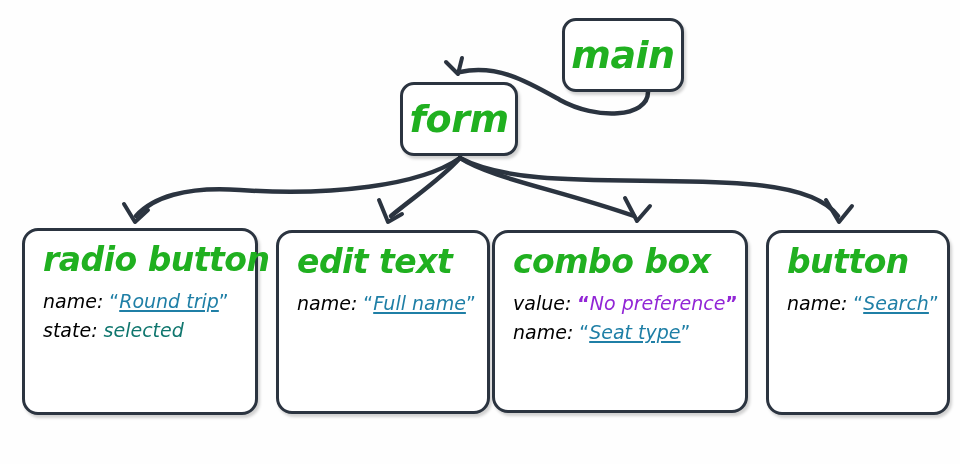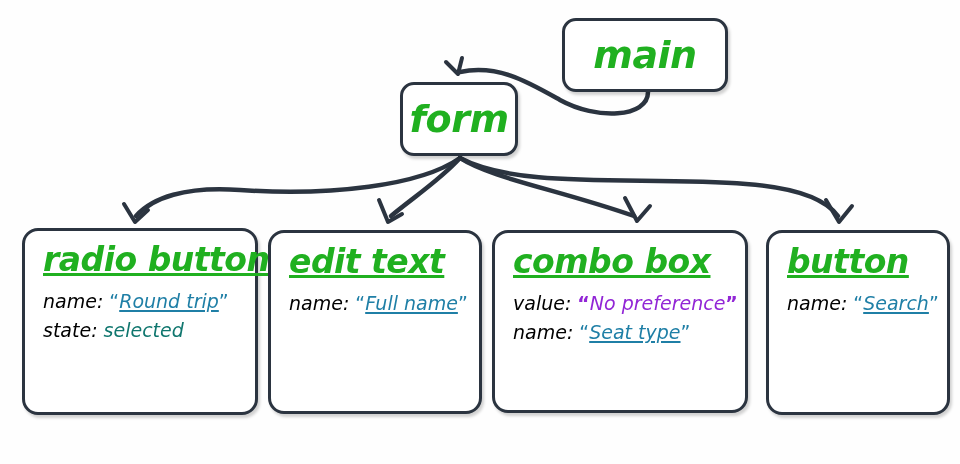--- a/index.html
+++ b/index.html
@@ -31,21 +31,21 @@
     font-style:italic;
     font-weight:bold;
     letter-spacing:-0.5px;
     white-space:nowrap;
   }
   .small .node-title{font-size:38px;line-height:1;}
 
   .big .node-title{
     font-size:33px;
     position:absolute;
-    left:18px;top:9px;text-decoration:underline;
+    left:18px;top:9px;
   }
   .props{
     position:absolute;
     left:18px;top:56px;
     right:10px;
   }
   .prop{
     white-space:nowrap;
     font-family:"DejaVu Sans",sans-serif;
     font-style:italic;
@@ -85,21 +85,21 @@
       <path stroke-width="4" d="M 379 200 L 388 222 L 402 214"></path>
 
       <path d="M 460 158 C 490 178, 560 190, 634 216"></path>
       <path stroke-width="4" d="M 625 198 L 637 221 L 650 206"></path>
 
       <path d="M 460 158 C 520 190, 640 176, 746 184 C 800 188, 826 200, 838 216"></path>
       <path stroke-width="4" d="M 826 200 L 839 222 L 852 206"></path>
     </g>
   </svg>
 
-  <div class="node small" style="left:562px;top:18px;width:166px;height:74px;">
+  <div class="node small" style="left:562px;top:18px;width:122px;height:74px;">
     <div class="node-title">main</div>
   </div>
 
   <div class="node small" style="left:400px;top:82px;width:118px;height:74px;">
     <div class="node-title">form</div>
   </div>
 
   <div class="node big" style="left:22px;top:228px;width:236px;height:187px;">
     <div class="node-title">radio button</div>
     <div class="props">
@@ -107,21 +107,21 @@
         <span class="k">name:</span>
         <span class="q q-link">“</span><span class="v-link">Round trip</span><span class="q q-link">”</span>
       </div>
       <div class="prop">
         <span class="k">state:</span>
         <span class="v-plain">selected</span>
       </div>
     </div>
   </div>
 
-  <div class="node big" style="left:268px;top:230px;width:214px;height:184px;">
+  <div class="node big" style="left:276px;top:230px;width:214px;height:184px;">
     <div class="node-title">edit text</div>
     <div class="props">
       <div class="prop">
         <span class="k">name:</span>
         <span class="q q-link">“</span><span class="v-link">Full name</span><span class="q q-link">”</span>
       </div>
     </div>
   </div>
 
   <div class="node big" style="left:492px;top:230px;width:256px;height:183px;">

